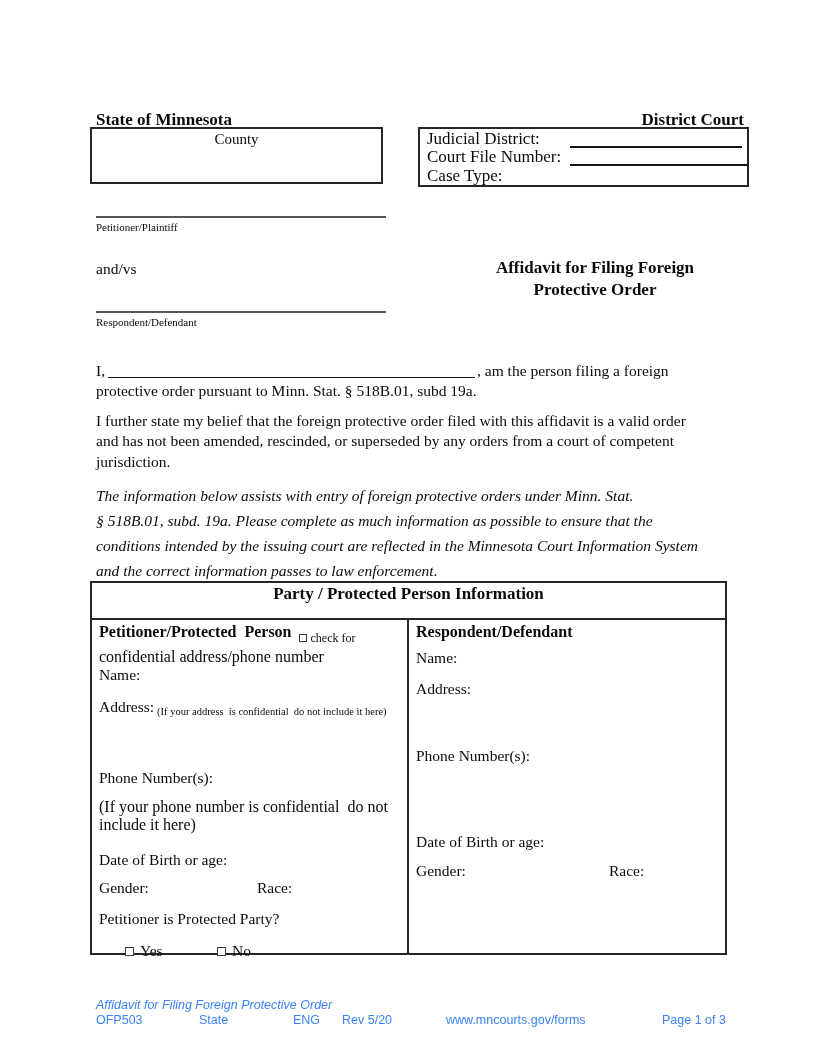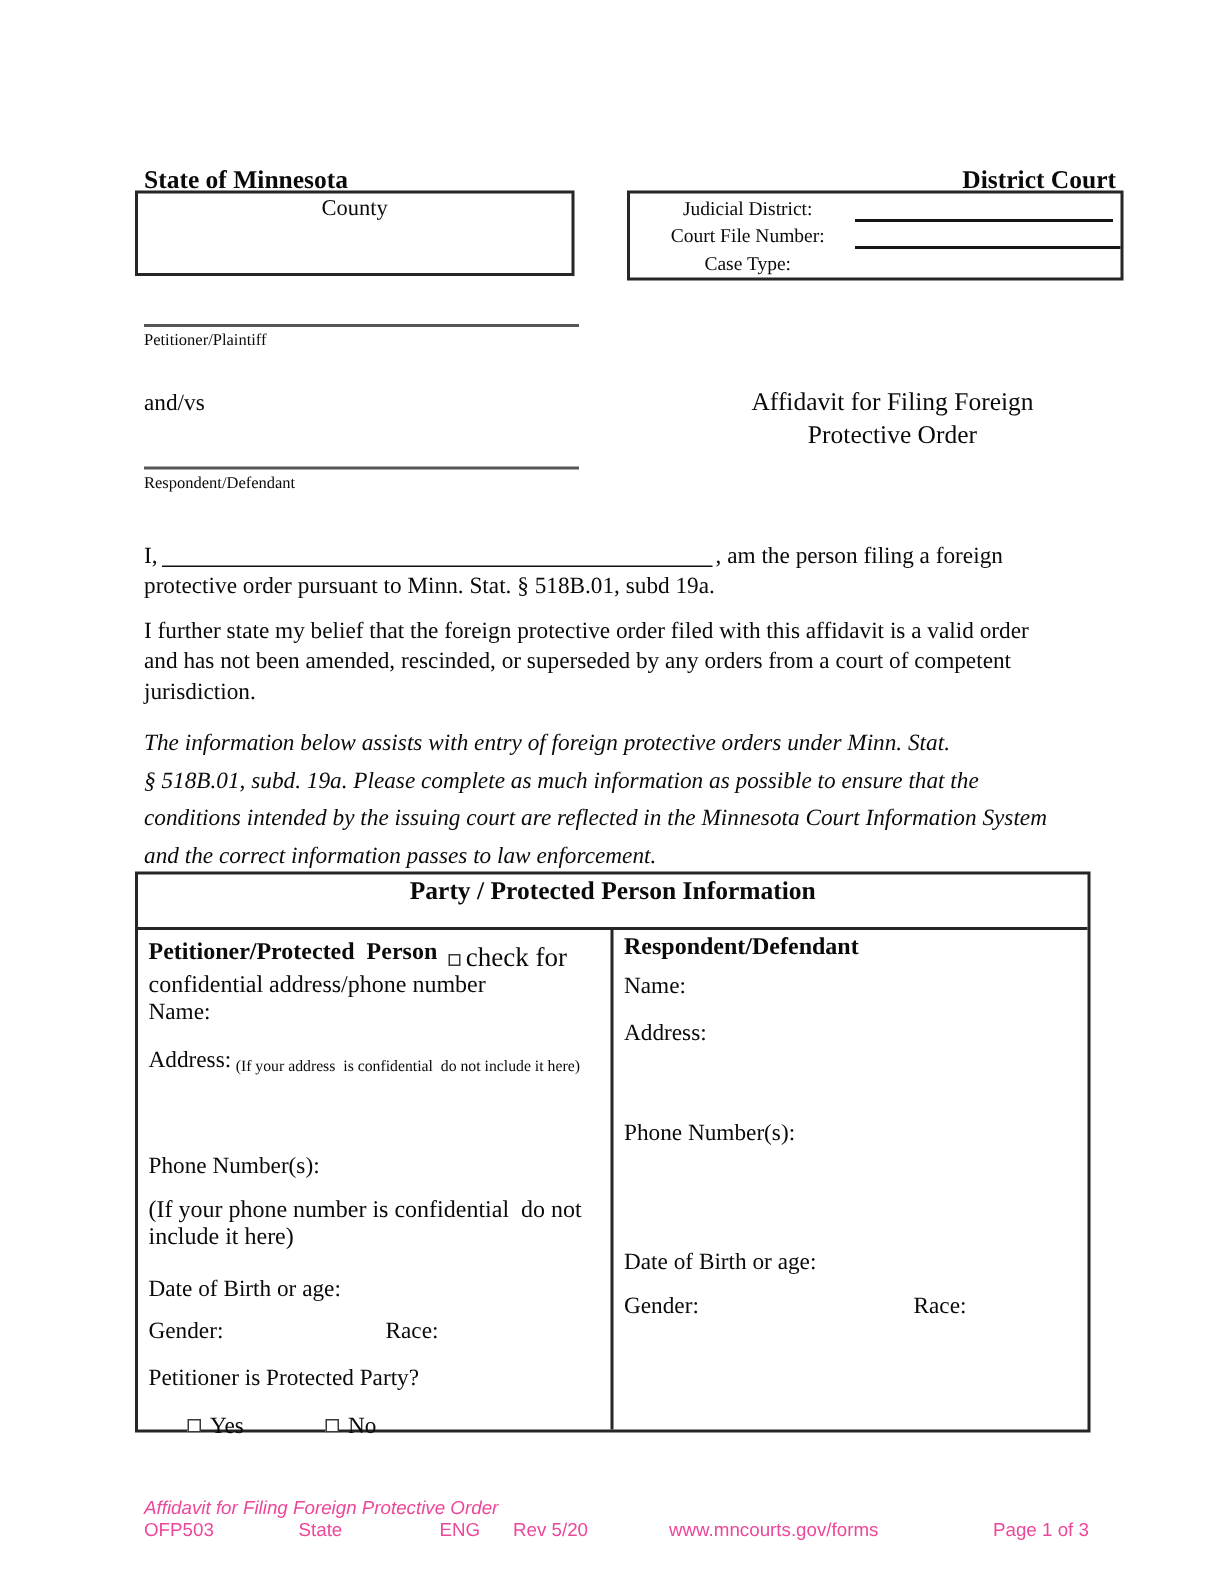--- a/index.html
+++ b/index.html
@@ -12,53 +12,53 @@
   .abs { position:absolute; }
   .pre { white-space:pre-wrap; }
 
   .hdr { top:110px; font-size:17px; font-weight:bold; }
   .hdr-state { left:96px; }
   .hdr-court { right:72px;text-align:center; }
 
   .county-box { left:90px; top:127px; width:293px; height:57px; border:2px solid #262626; padding:2px 6px; font-size:15px;text-align:center; }
 
   .case-box { left:418px; top:127px; width:331px; height:60px; border:2px solid #262626; display:flex; flex-direction:column; padding:0 0 0 7px; }
-  .case-row { flex:1; display:flex; align-items:flex-end; font-size:13px; line-height:18px;text-align:center; }
+  .case-row { flex:1; display:flex; align-items:flex-end; font-size:17px; line-height:18px; }
   .case-row .lbl { width:143px; flex:none; }
   .fill-line { flex:1; border-bottom:2px solid #151515; height:100%; }
   .fill-line.short { margin-right:5px; }
 
   .rule-line { height:0; border-top:2px solid #565656; }
   .tiny-lbl { font-size:11px; }
 
   .andvs { left:96px; top:260px; font-size:15.5px; }
-  .doc-title { left:430px; top:257px; width:330px; text-align:center; font-weight:normal; font-size:17px; line-height:21.5px; }
+  .doc-title { left:430px; top:257px; width:330px; text-align:center; font-weight:bold; font-size:17px; line-height:21.5px; }
 
   .body-txt { font-size:15.5px; line-height:20.4px; }
   .p1 { left:96px; top:361px; width:640px; }
   .p1-l1 { display:flex; align-items:flex-end; }
   .name-blank { width:367px; border-bottom:1.5px solid #111; margin:0 2px 3px 3px; }
   .p2 { left:96px; top:411px; width:645px; }
   .p3 { left:96px; top:483px; width:655px; font-style:italic; line-height:25px; }
 
   .ptable { left:90px; top:581px; width:637px; height:374px; border:2px solid #262626; display:flex; flex-direction:column; }
   .ptable-hdr { height:37px; flex:none; border-bottom:2px solid #262626; text-align:center; font-weight:bold; font-size:17px; line-height:22px; }
   .ptable-body { flex:1; display:flex; }
   .col { position:relative; font-size:15.5px; }
   .col-left { width:317px; flex:none; border-right:2px solid #262626; }
   .col-right { flex:1; }
   .col .abs { left:7px; }
   .col-hdr { font-size:16px; font-weight:bold; }
-  .chk-note { font-size:18px; font-weight:normal; position:relative; top:5px; margin-left:7px; white-space:nowrap; }
+  .chk-note { font-size:12px; font-weight:normal; position:relative; top:5px; margin-left:7px; white-space:nowrap; }
   .note { font-size:16px; }
   .inline-note { font-size:10.5px; position:relative; top:3px; margin-left:3px; }
   .checkbox { display:inline-block; width:9px; height:9px; border:1px solid #3a3a3a; background:#fff; vertical-align:baseline; margin-right:6px; }
   .chk-note .checkbox { width:8px; height:8px; margin-right:4px; }
 
-  .footer { font-family:"Liberation Sans","DejaVu Sans",sans-serif; font-size:12.5px; color:#ec4899; }
+  .footer { font-family:"Liberation Sans","DejaVu Sans",sans-serif; font-size:12.5px; color:#3b82f6; }
   .footer-title { left:96px; top:998px; font-style:italic; }
   .footer-row { top:1013px;text-align:right; }
 </style>
 </head>
 <body>
 
 <div class="page">
 
   <div class="abs hdr hdr-state">State of Minnesota</div>
   <div class="abs hdr hdr-court">District Court</div>

